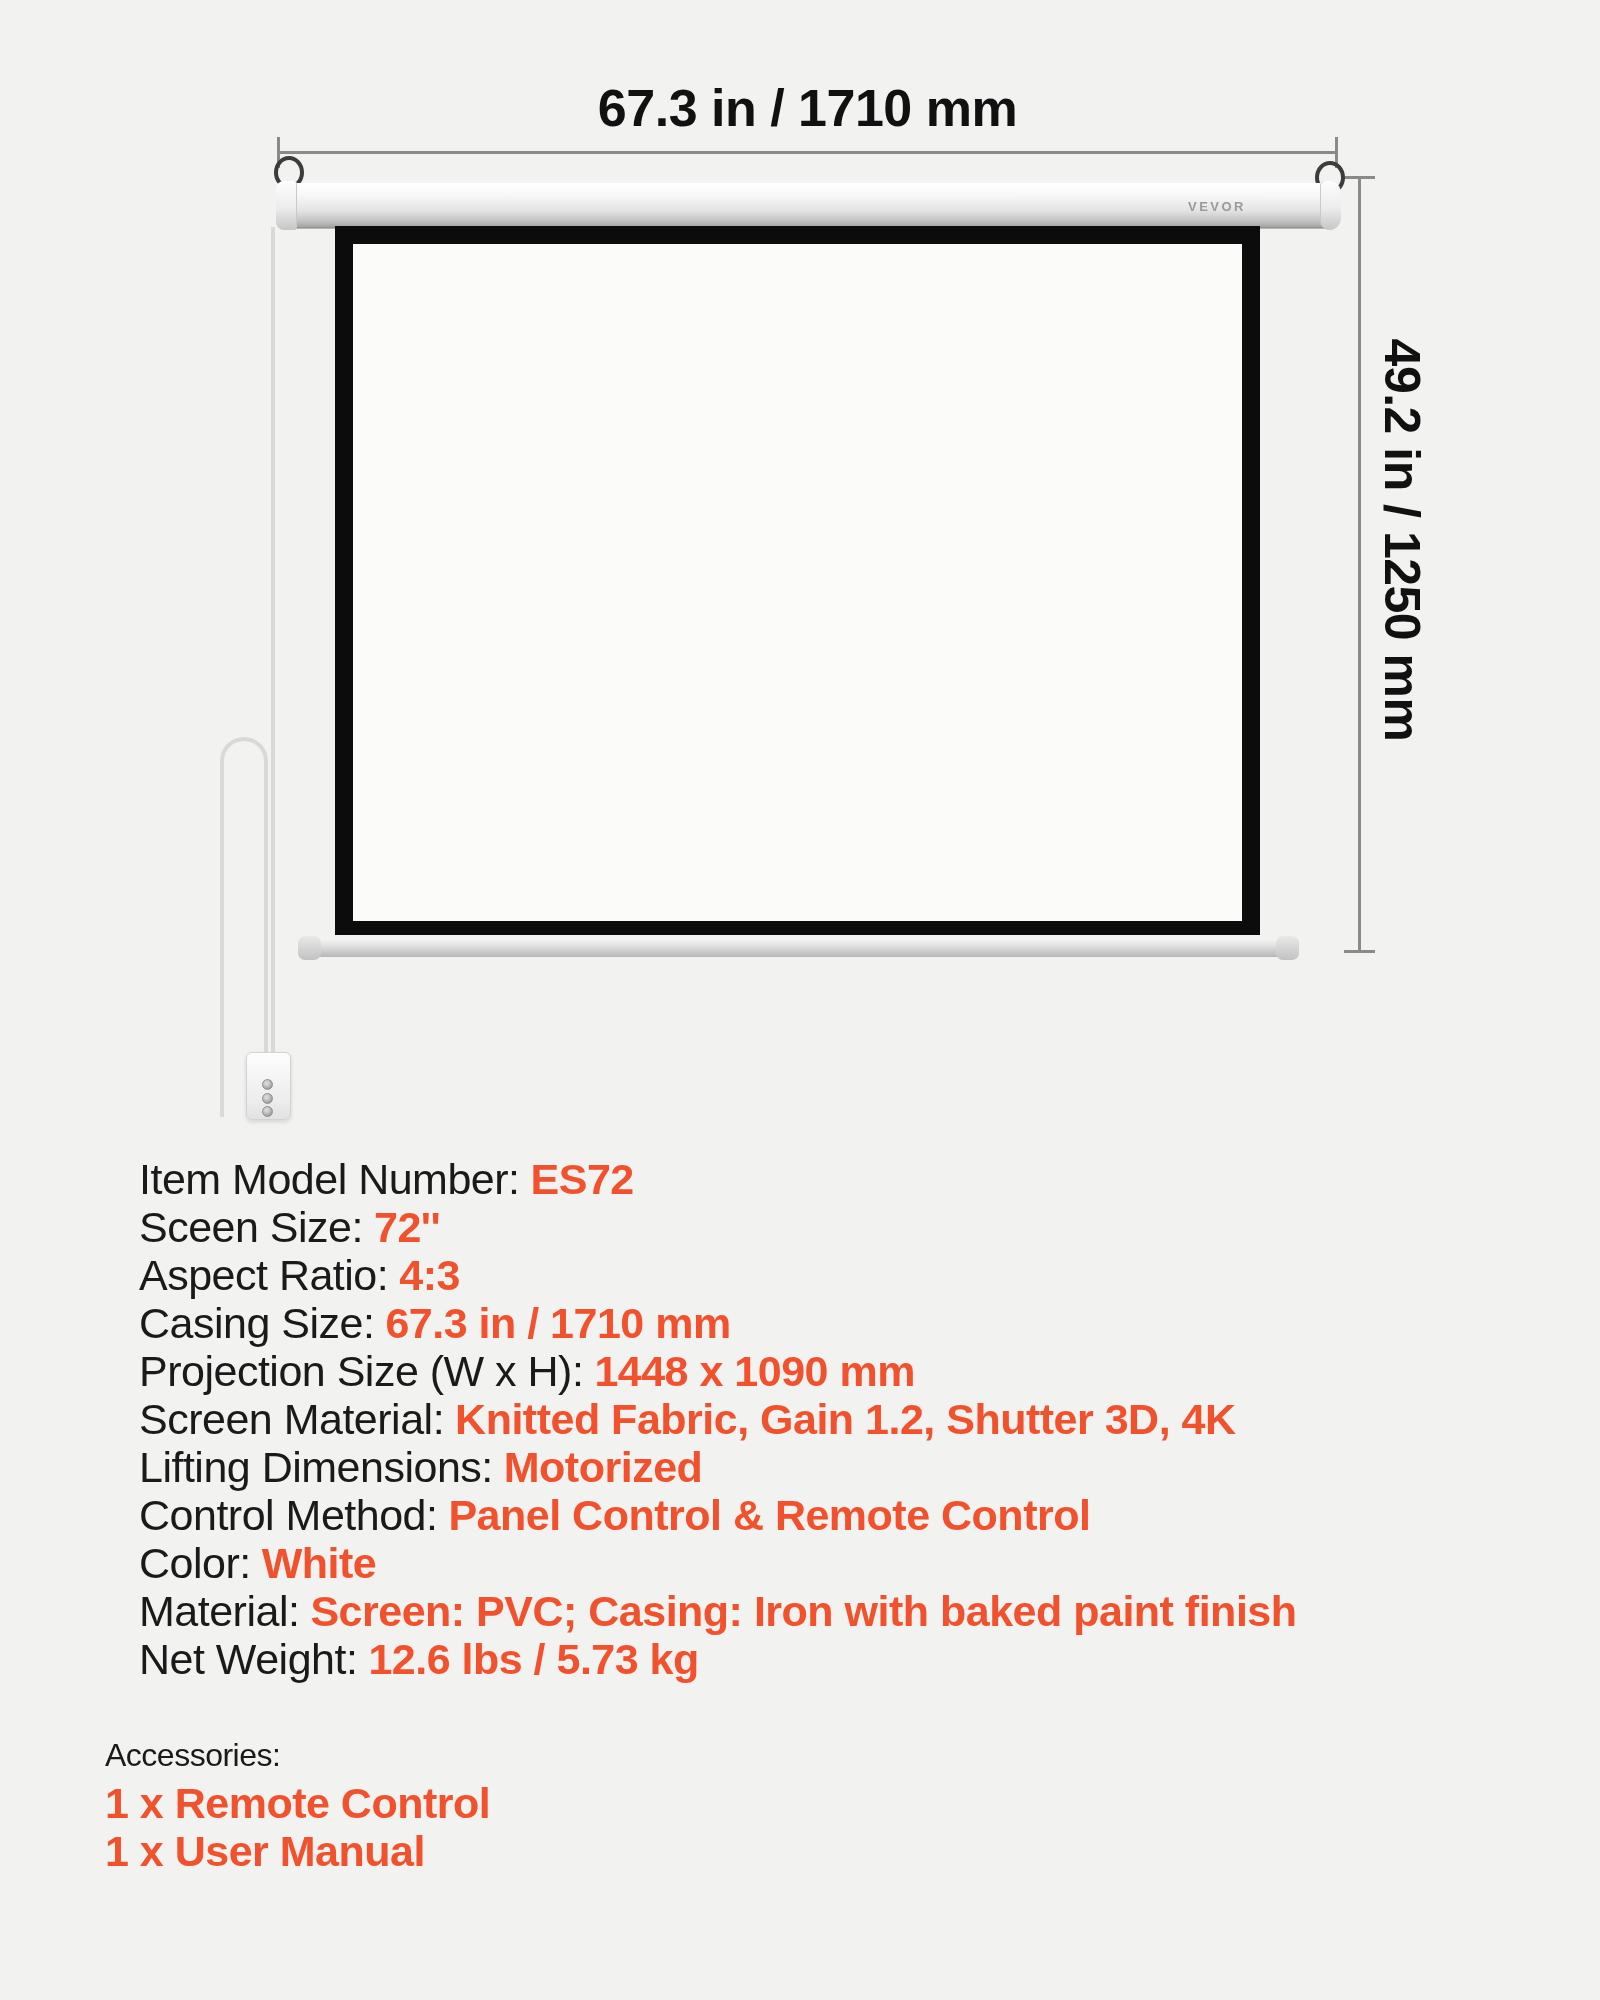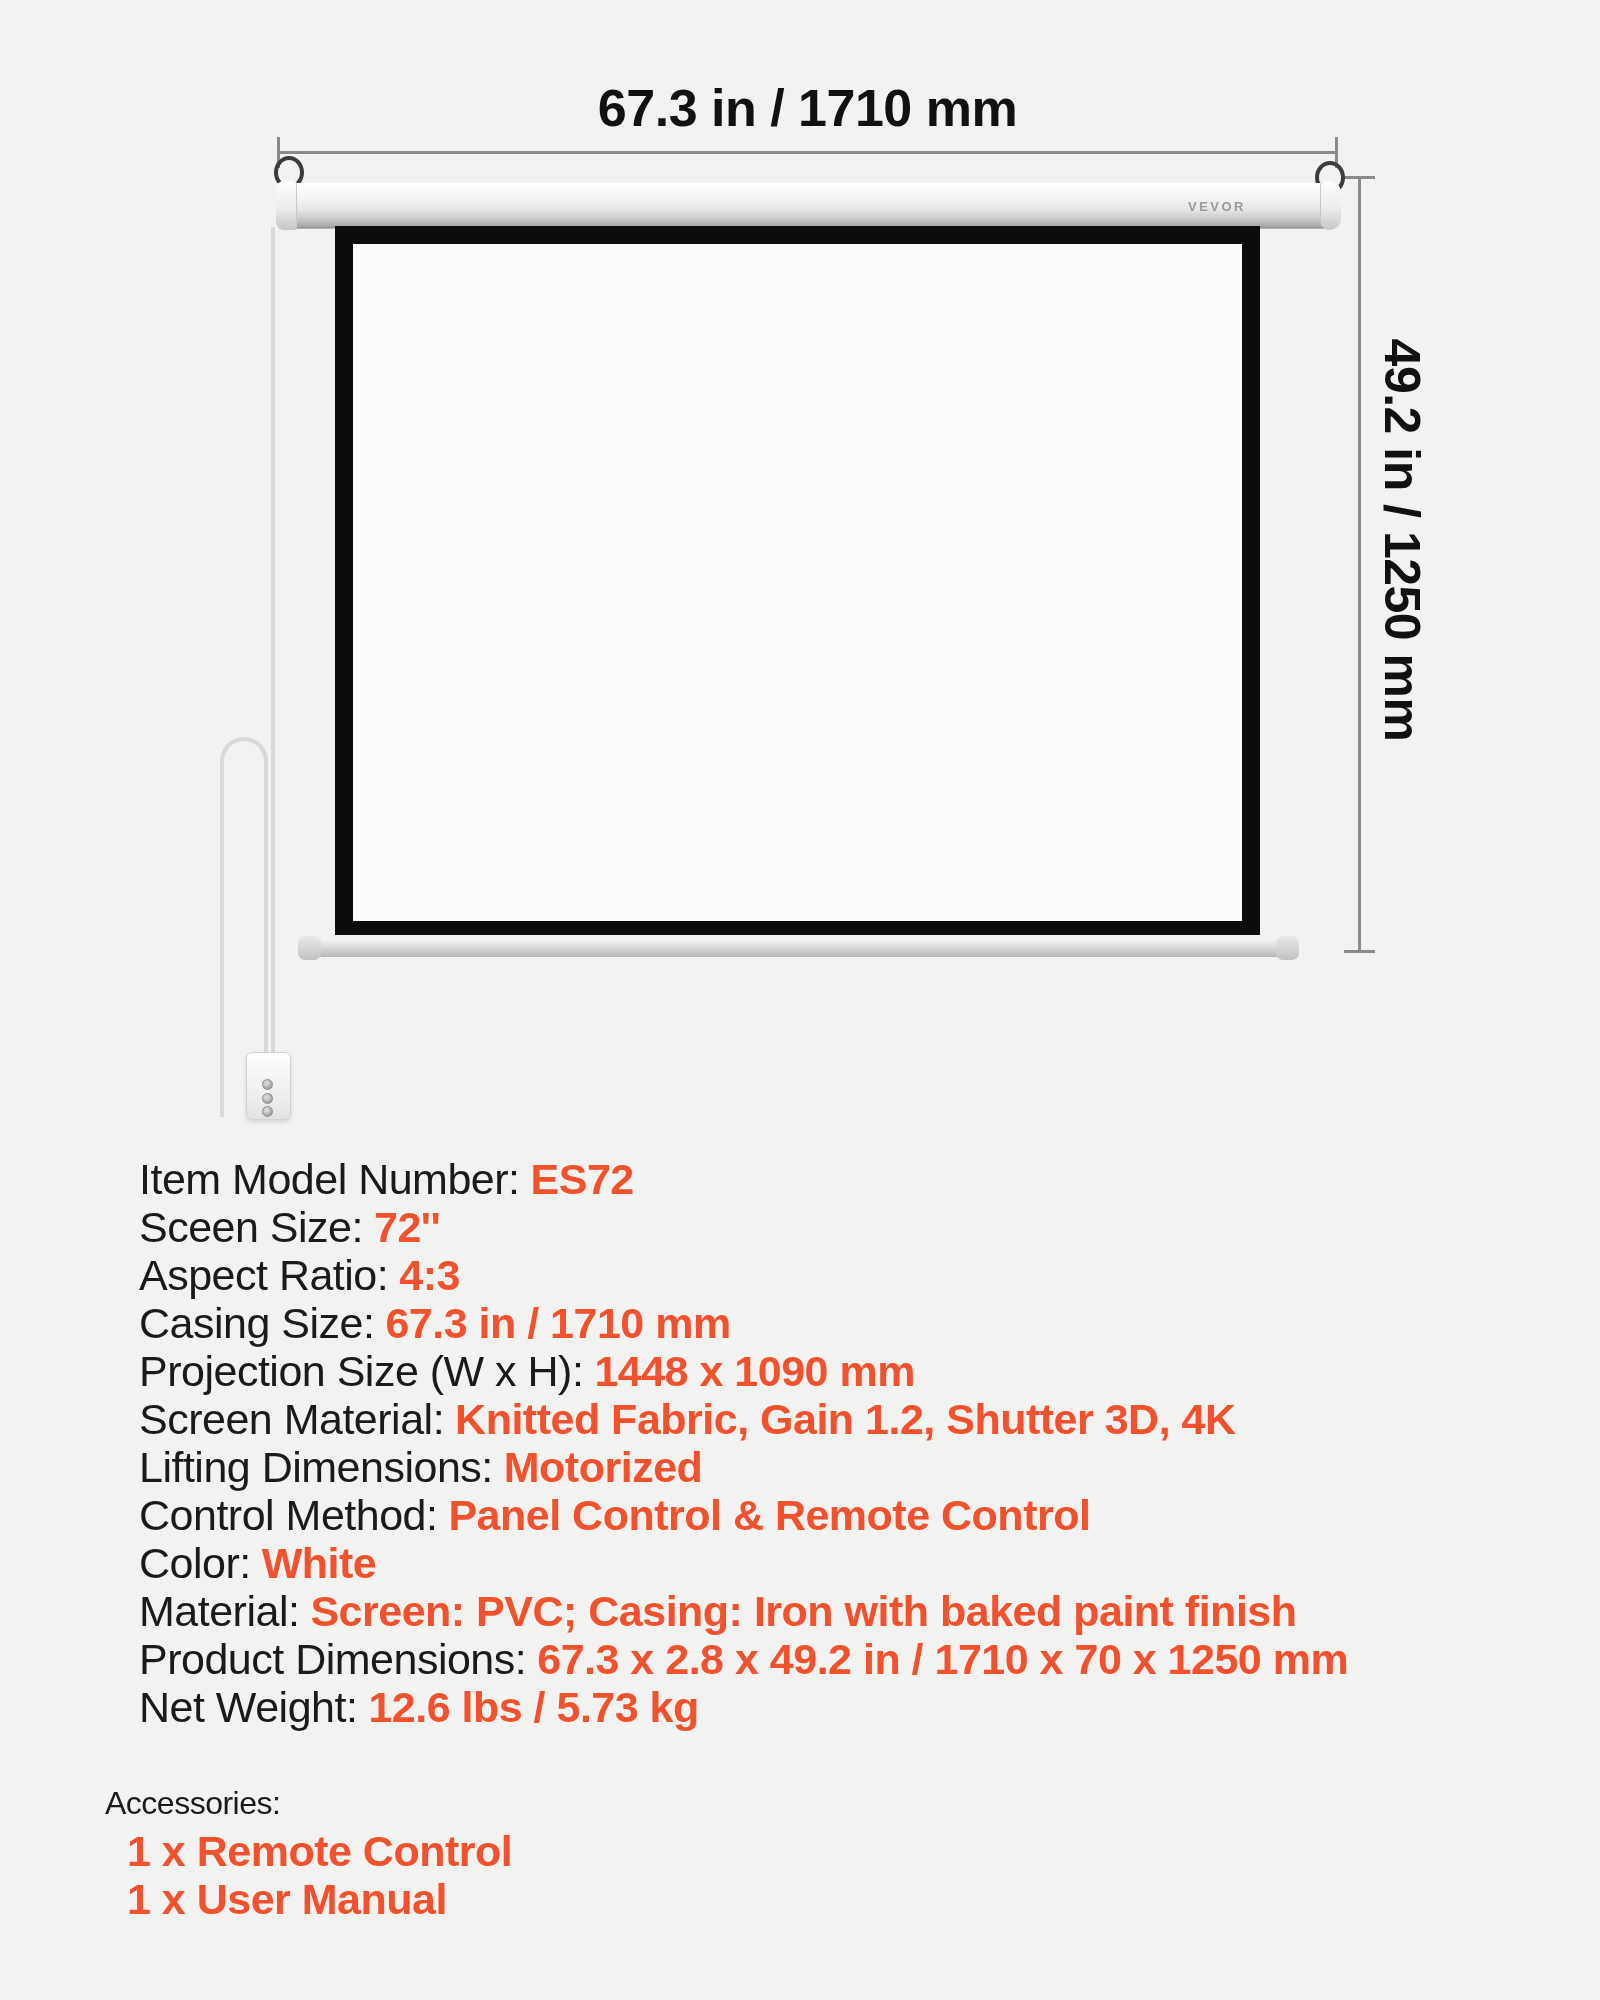--- a/index.html
+++ b/index.html
@@ -81,21 +81,21 @@
   }
   .controlbox .cbtn.b1{top:26px;}
   .controlbox .cbtn.b2{top:40px;}
   .controlbox .cbtn.b3{top:53px;}
   
   .specs{position:absolute;left:105px;top:1155px;width:1440px;color:#1a1a1a;}
   .spec-row{font-size:43px;line-height:48px;letter-spacing:-0.5px;white-space:nowrap;}
   .spec-label{color:#1a1a1a;font-weight:400;margin-left:34px;}
   .spec-value{color:#f1512c;font-weight:700;margin-left:11px;}
   .acc-title{font-size:32px;line-height:48px;letter-spacing:-0.5px;margin-top:48px;color:#1a1a1a;}
-  .acc-item{font-size:43px;line-height:48px;letter-spacing:-0.5px;color:#f1512c;font-weight:700;margin-left:22px;}
+  .acc-item{font-size:43px;line-height:48px;letter-spacing:-0.5px;color:#f1512c;font-weight:700;}
 </style>
 </head>
 <body>
 
 <div class="canvas">
 
   <div class="dim-label-top">67.3 in / 1710 mm</div>
   <div class="dim-line-h">
     <span class="tick t-left"></span>
     <span class="tick t-right"></span>
@@ -141,21 +141,20 @@
         <div class="spec-row"><span class="spec-label">Item Model Number:</span><span class="spec-value">ES72</span></div>
         <div class="spec-row"><span class="spec-label">Sceen Size:</span><span class="spec-value">72''</span></div>
         <div class="spec-row"><span class="spec-label">Aspect Ratio:</span><span class="spec-value">4:3</span></div>
         <div class="spec-row"><span class="spec-label">Casing Size:</span><span class="spec-value">67.3 in / 1710 mm</span></div>
         <div class="spec-row"><span class="spec-label">Projection Size (W x H):</span><span class="spec-value">1448 x 1090 mm</span></div>
         <div class="spec-row"><span class="spec-label">Screen Material:</span><span class="spec-value">Knitted Fabric, Gain 1.2, Shutter 3D, 4K</span></div>
         <div class="spec-row"><span class="spec-label">Lifting Dimensions:</span><span class="spec-value">Motorized</span></div>
         <div class="spec-row"><span class="spec-label">Control Method:</span><span class="spec-value">Panel Control &amp; Remote Control</span></div>
         <div class="spec-row"><span class="spec-label">Color:</span><span class="spec-value">White</span></div>
         <div class="spec-row"><span class="spec-label">Material:</span><span class="spec-value">Screen: PVC; Casing: Iron with baked paint finish</span></div>
-        <div class="spec-row"><span class="spec-label">Product Dimensions:</span><span class="spec-value">67.3 x 2.8 x 49.2  in / 1710 x 70 x 1250 mm</span></div>
         <div class="spec-row"><span class="spec-label">Net Weight:</span><span class="spec-value">12.6 lbs / 5.73 kg</span></div>
       </div>
     <div class="acc-title">Accessories:</div>
     <div id="accessory-rows">
         <div class="acc-item">1 x Remote Control</div>
         <div class="acc-item">1 x User Manual</div>
       </div>
   </div>
 
 </div>

